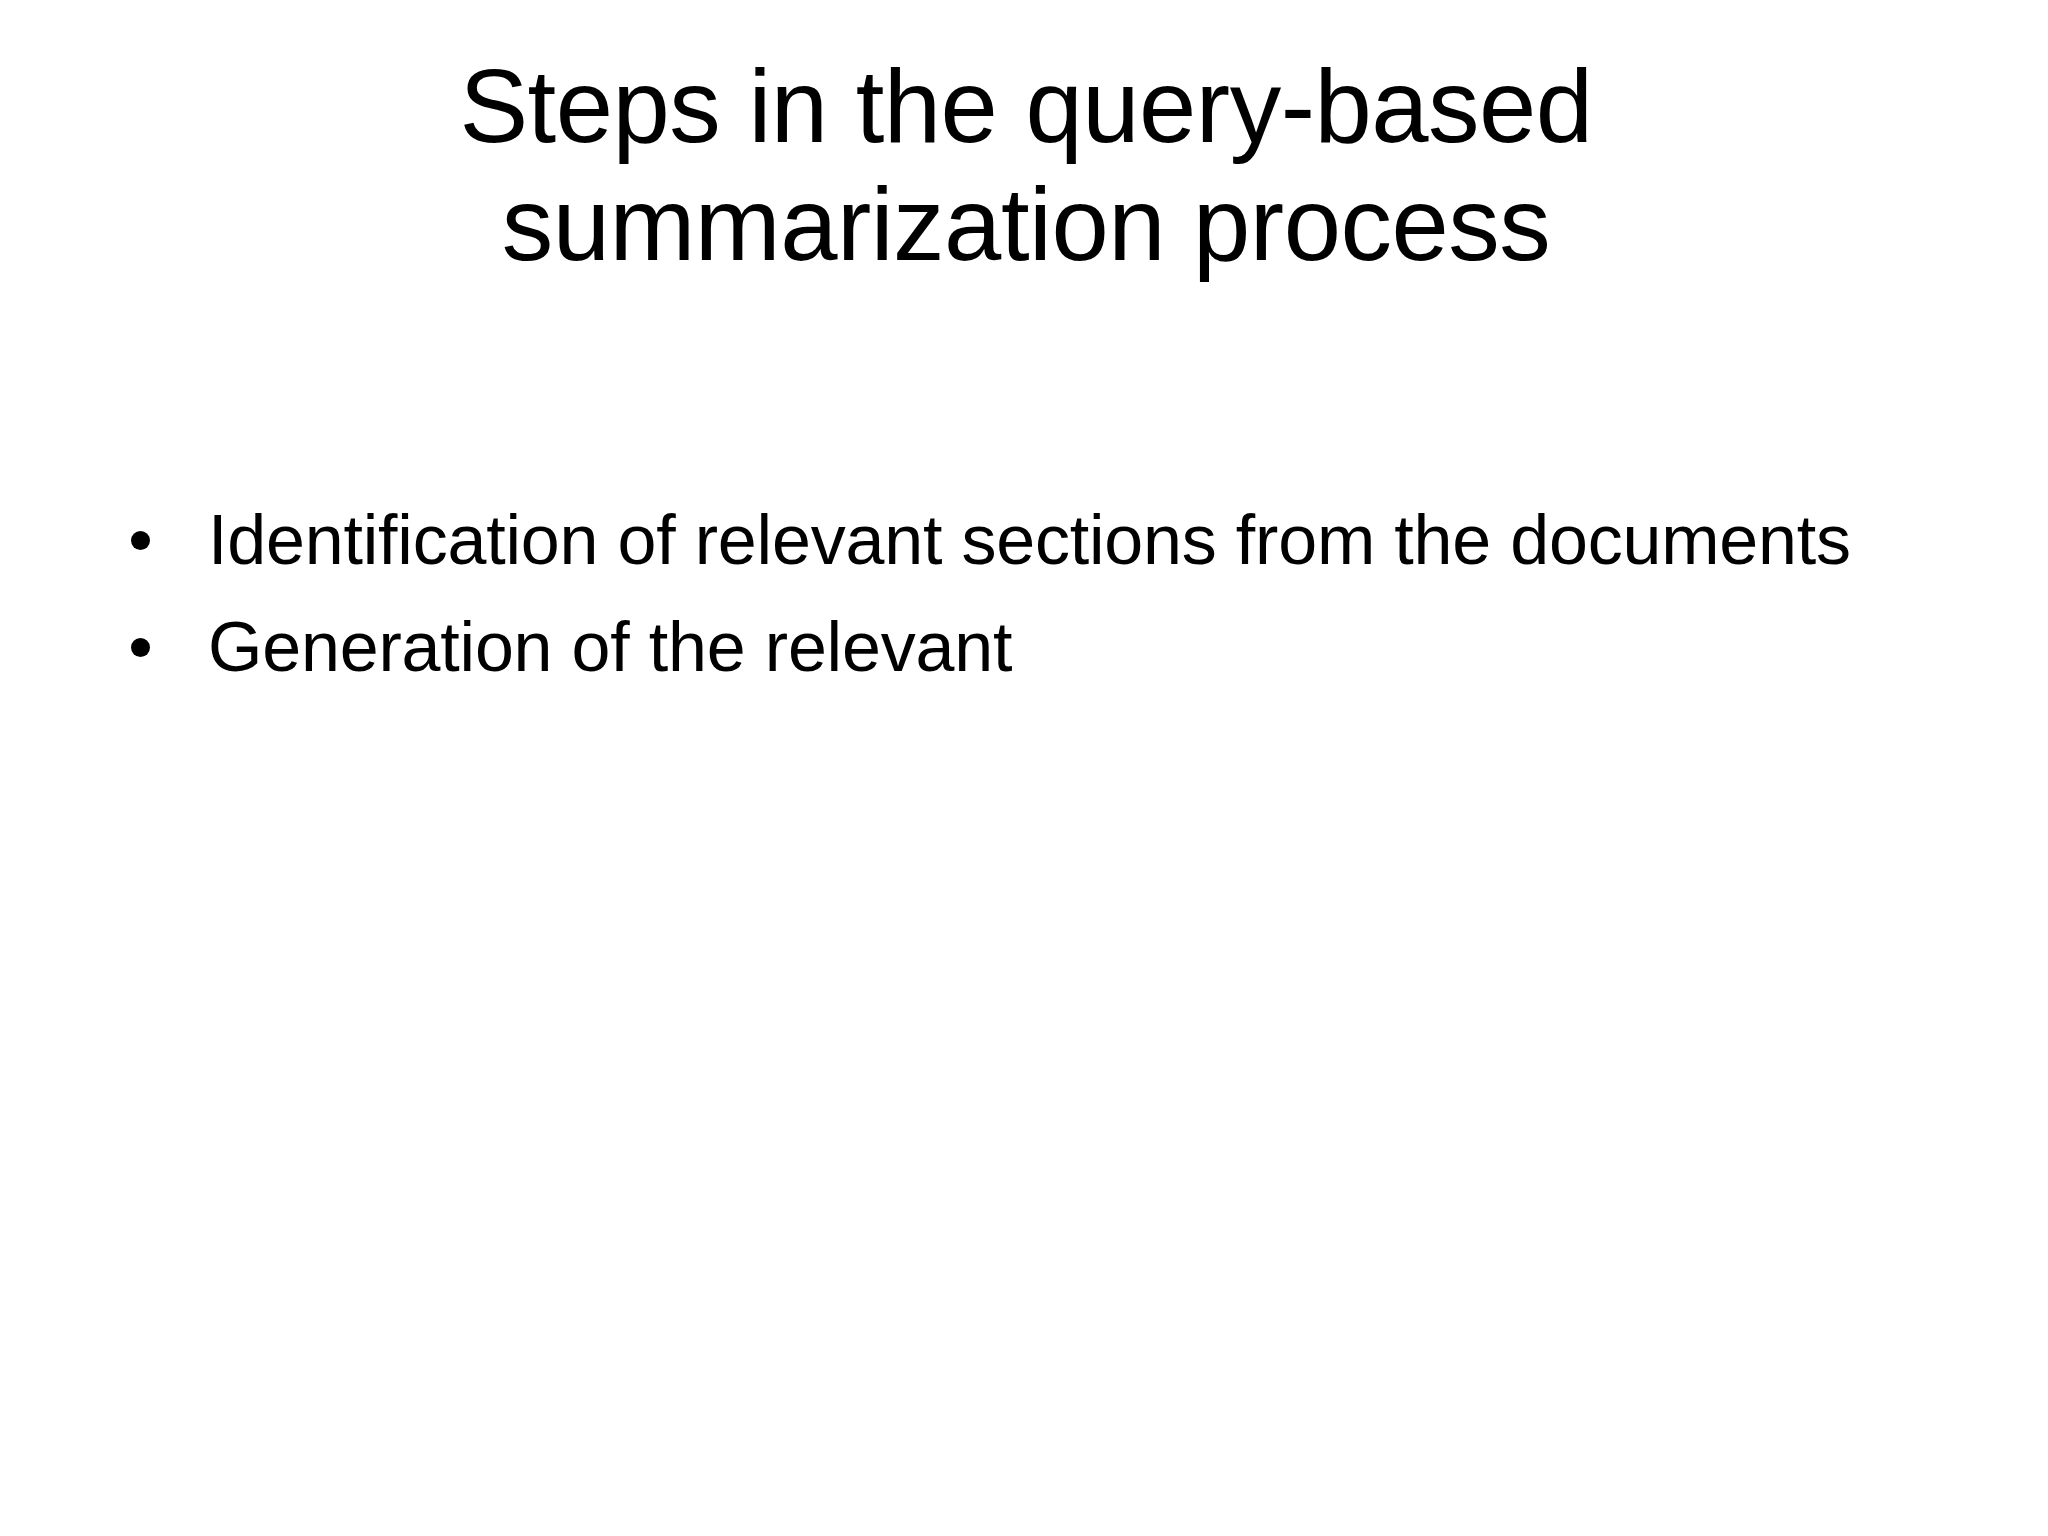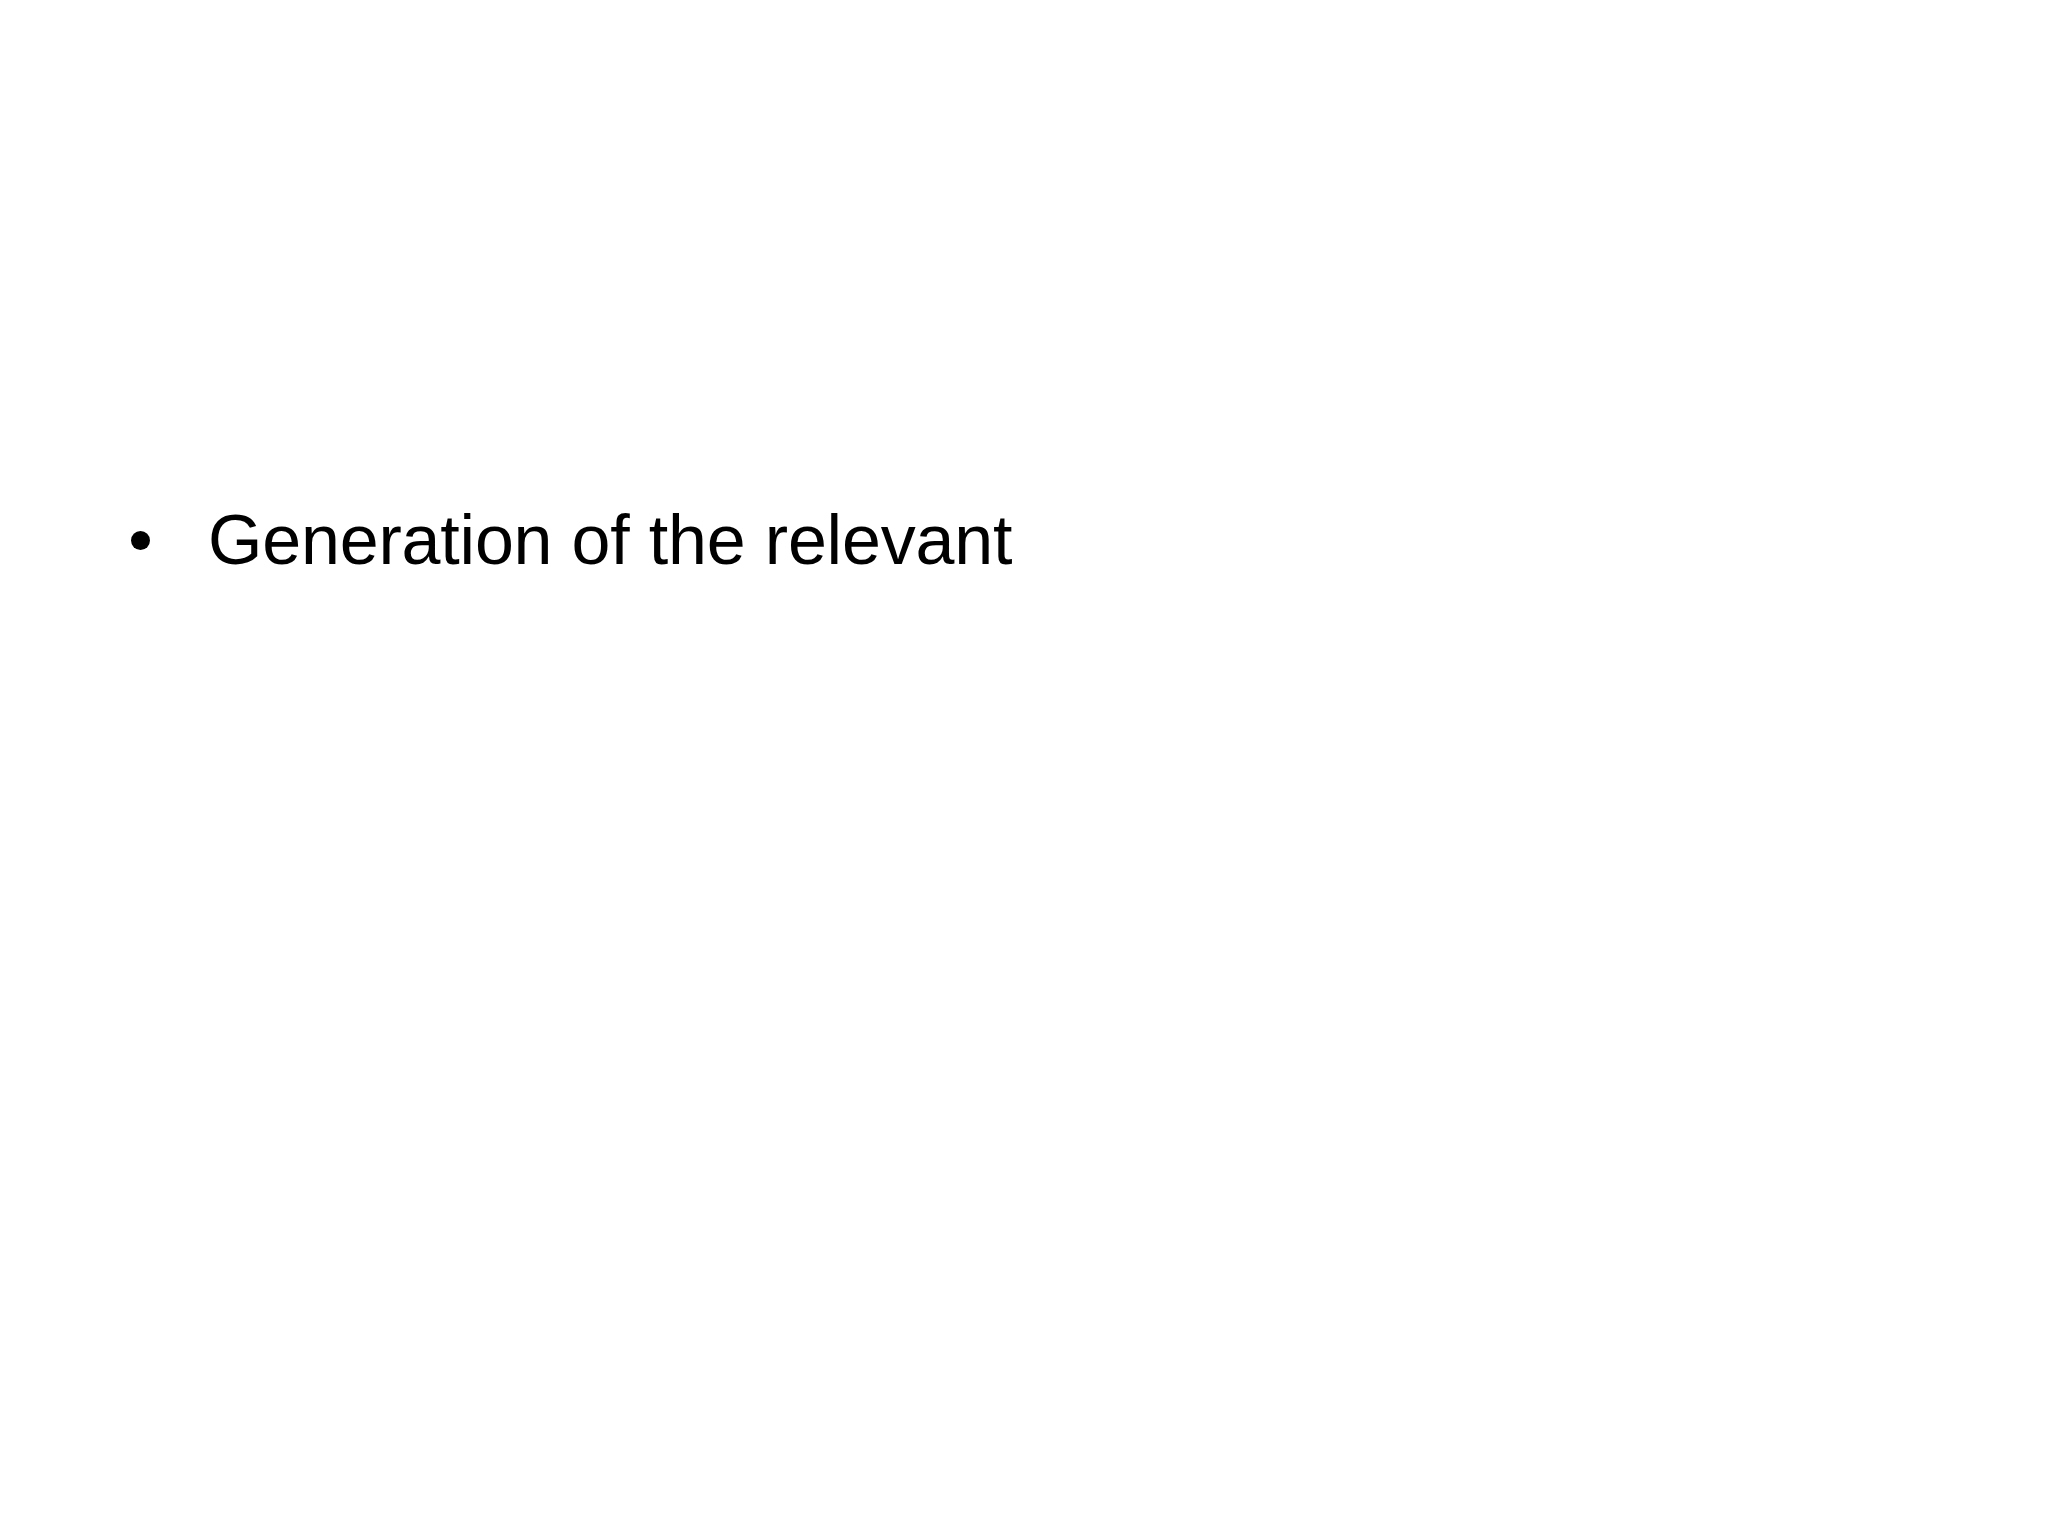--- a/index.html
+++ b/index.html
@@ -79,23 +79,28 @@
 
   .bullet-text {
     display: block;
   }
 </style>
 </head>
 <body>
 
 <div class="slide">
 
+  <div class="slide-title">Steps in the query-based summarization process</div>
 
   <ul class="body-list">
 
+    <li class="bullet-item">
+      <span class="bullet-marker"></span>
+      <span class="bullet-text">Identification of relevant sections from the documents</span>
+    </li>
 
     <li class="bullet-item">
       <span class="bullet-marker"></span>
       <span class="bullet-text">Generation of the relevant</span>
     </li>
 
   </ul>
 
 </div>
 

